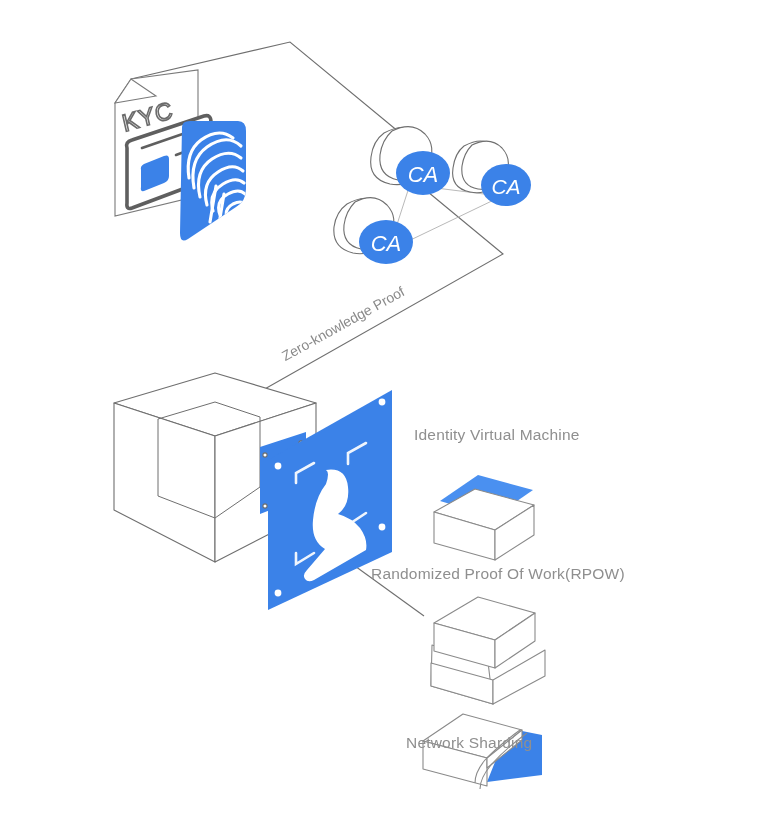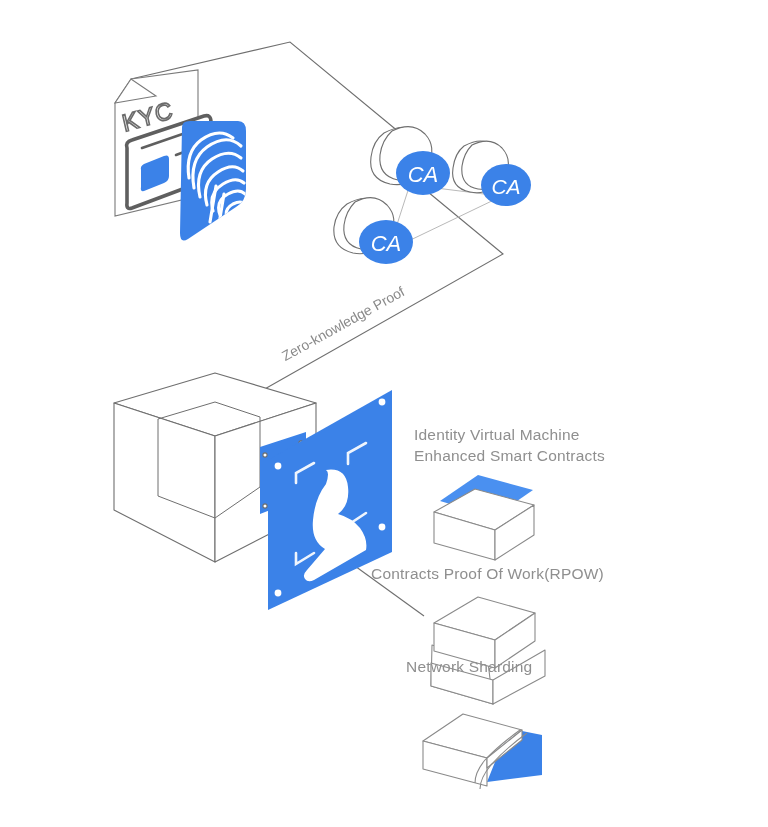--- a/index.html
+++ b/index.html
@@ -185,24 +185,23 @@
       </g>
       <path d="M520,730 q-22,16 -35,30 q-10,12 -10,23" fill="none" stroke="#8a8a8a" stroke-width="1.1"></path>
       <path d="M527,733 q-22,16 -36,32 q-11,13 -11,24" fill="none" stroke="#8a8a8a" stroke-width="1.1"></path>
     </g>
   </svg>
 
   <div class="zk" style="left:279px; top:350px; transform:rotate(-29deg);">Zero-knowledge Proof</div>
 
   <div class="lbl center" style="left:414px; top:424px; width:300px;">
     <div>Identity Virtual Machine</div>
-    <div>Enhanced Smart Contracts</div>
   </div>
 
   <div class="lbl center" style="left:371px; top:563px; width:300px;">
-    <div>Contracts Proof Of Work(RPOW)</div>
+    <div>Randomized Proof Of Work(RPOW)</div>
   </div>
 
-  <div class="lbl center" style="left:406px; top:656px; width:300px;">
+  <div class="lbl center" style="left:406px; top:732px; width:300px;">
     <div>Network Sharding</div>
   </div>
 
 </div>
 
 </body></html>

